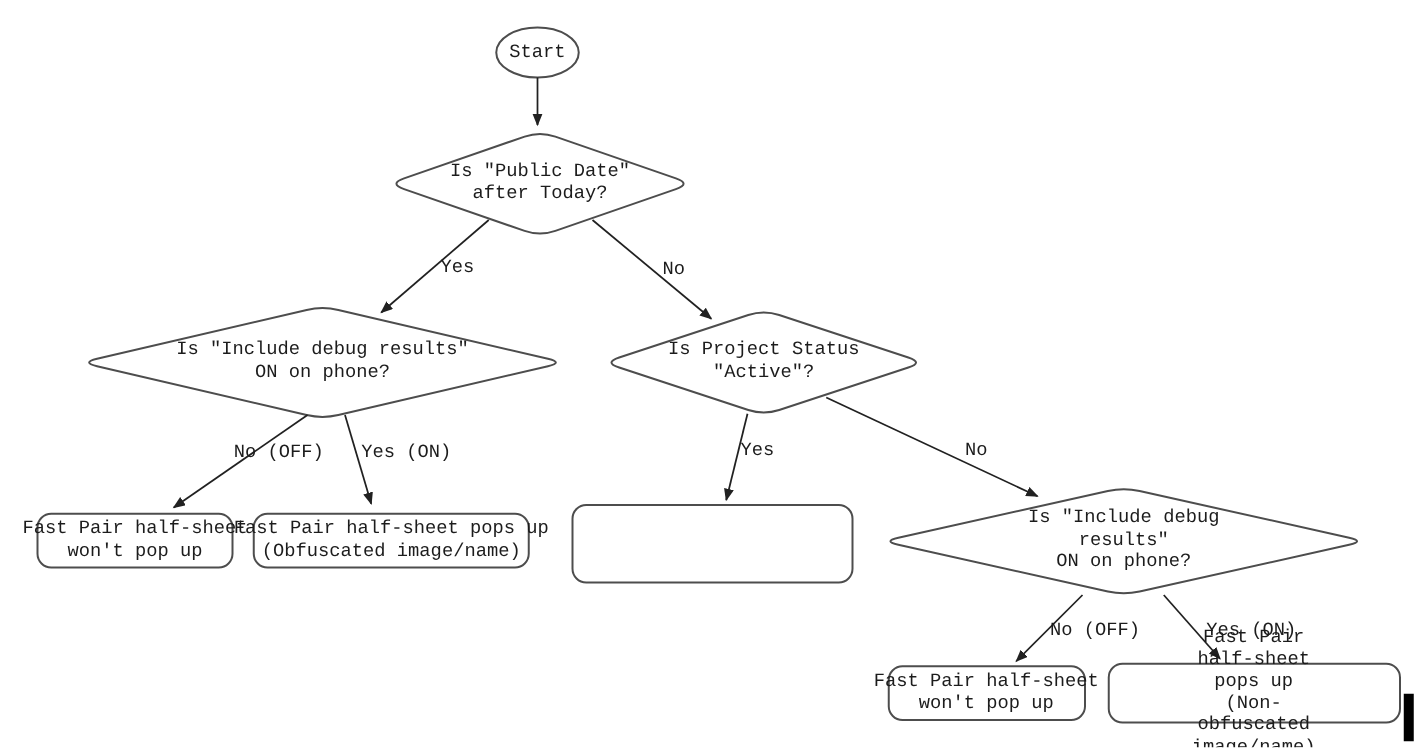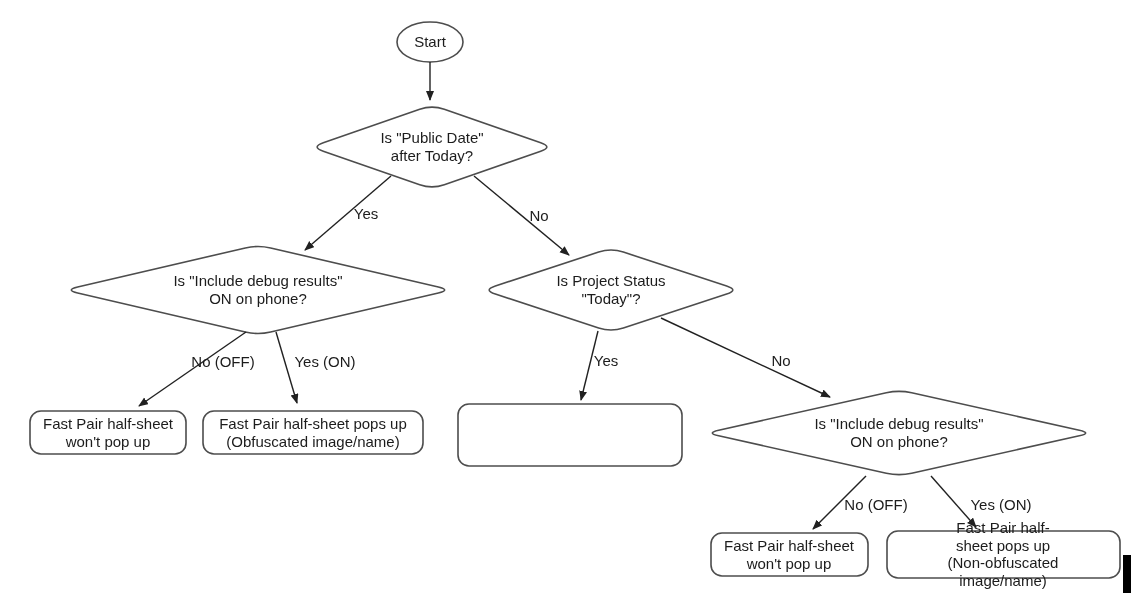--- a/index.html
+++ b/index.html
@@ -1,18 +1,18 @@
 <!DOCTYPE html>
 <html style="--shape-stroke: #4d4d4d; --arrow: #212121; --text: #1c1c1c; --background: #ffffff;"><head>
 <meta charset="utf-8">
 <style>
   html,body{margin:0;padding:0;background:#ffffff;}
   .canvas{
     position:relative;width:1133px;height:598px;background:var(--background,#ffffff);
-    overflow:hidden;font-family:Liberation Sans, sans-serif;
+    overflow:hidden;font-family:Liberation Mono, monospace;
   }
   .canvas svg{position:absolute;left:0;top:0;}
   .shape{fill:#ffffff;stroke:var(--shape-stroke,#4d4d4d);stroke-width:1.6;}
   .edge{stroke:var(--arrow,#212121);stroke-width:1.4;fill:none;}
   .lbl{
     position:absolute;transform:translate(-50%,-50%);
     white-space:pre-line;text-align:center;
     font-size:15px;line-height:17.5px;color:var(--text,#1c1c1c);
   }
   .edge-lbl{white-space:nowrap;text-align:right;}
@@ -52,21 +52,21 @@
     <line class="edge" x1="866" y1="476" x2="813" y2="529" marker-end="url(#arrowhead)"></line>
     <line class="edge" x1="931" y1="476" x2="976" y2="527" marker-end="url(#arrowhead)"></line>
   </svg>
 
   <div class="lbl" style="left:430px;top:42px">Start</div>
   <div class="lbl" style="left:432px;top:146px">Is "Public Date"
 after Today?</div>
   <div class="lbl" style="left:258px;top:289px">Is "Include debug results"
 ON on phone?</div>
   <div class="lbl" style="left:611px;top:289px">Is Project Status
-"Today"?</div>
+"Active"?</div>
   <div class="lbl" style="left:899px;top:432px">Is "Include debug results"
 ON on phone?</div>
   <div class="lbl" style="left:108px;top:432px">Fast Pair half-sheet
 won't pop up</div>
   <div class="lbl" style="left:313px;top:432px">Fast Pair half-sheet pops up
 (Obfuscated image/name)</div>
   <div class="lbl" style="left:789px;top:554px">Fast Pair half-sheet
 won't pop up</div>
   <div class="lbl" style="left:1003px;top:554px">Fast Pair half-sheet pops up
 (Non-obfuscated image/name)</div>

